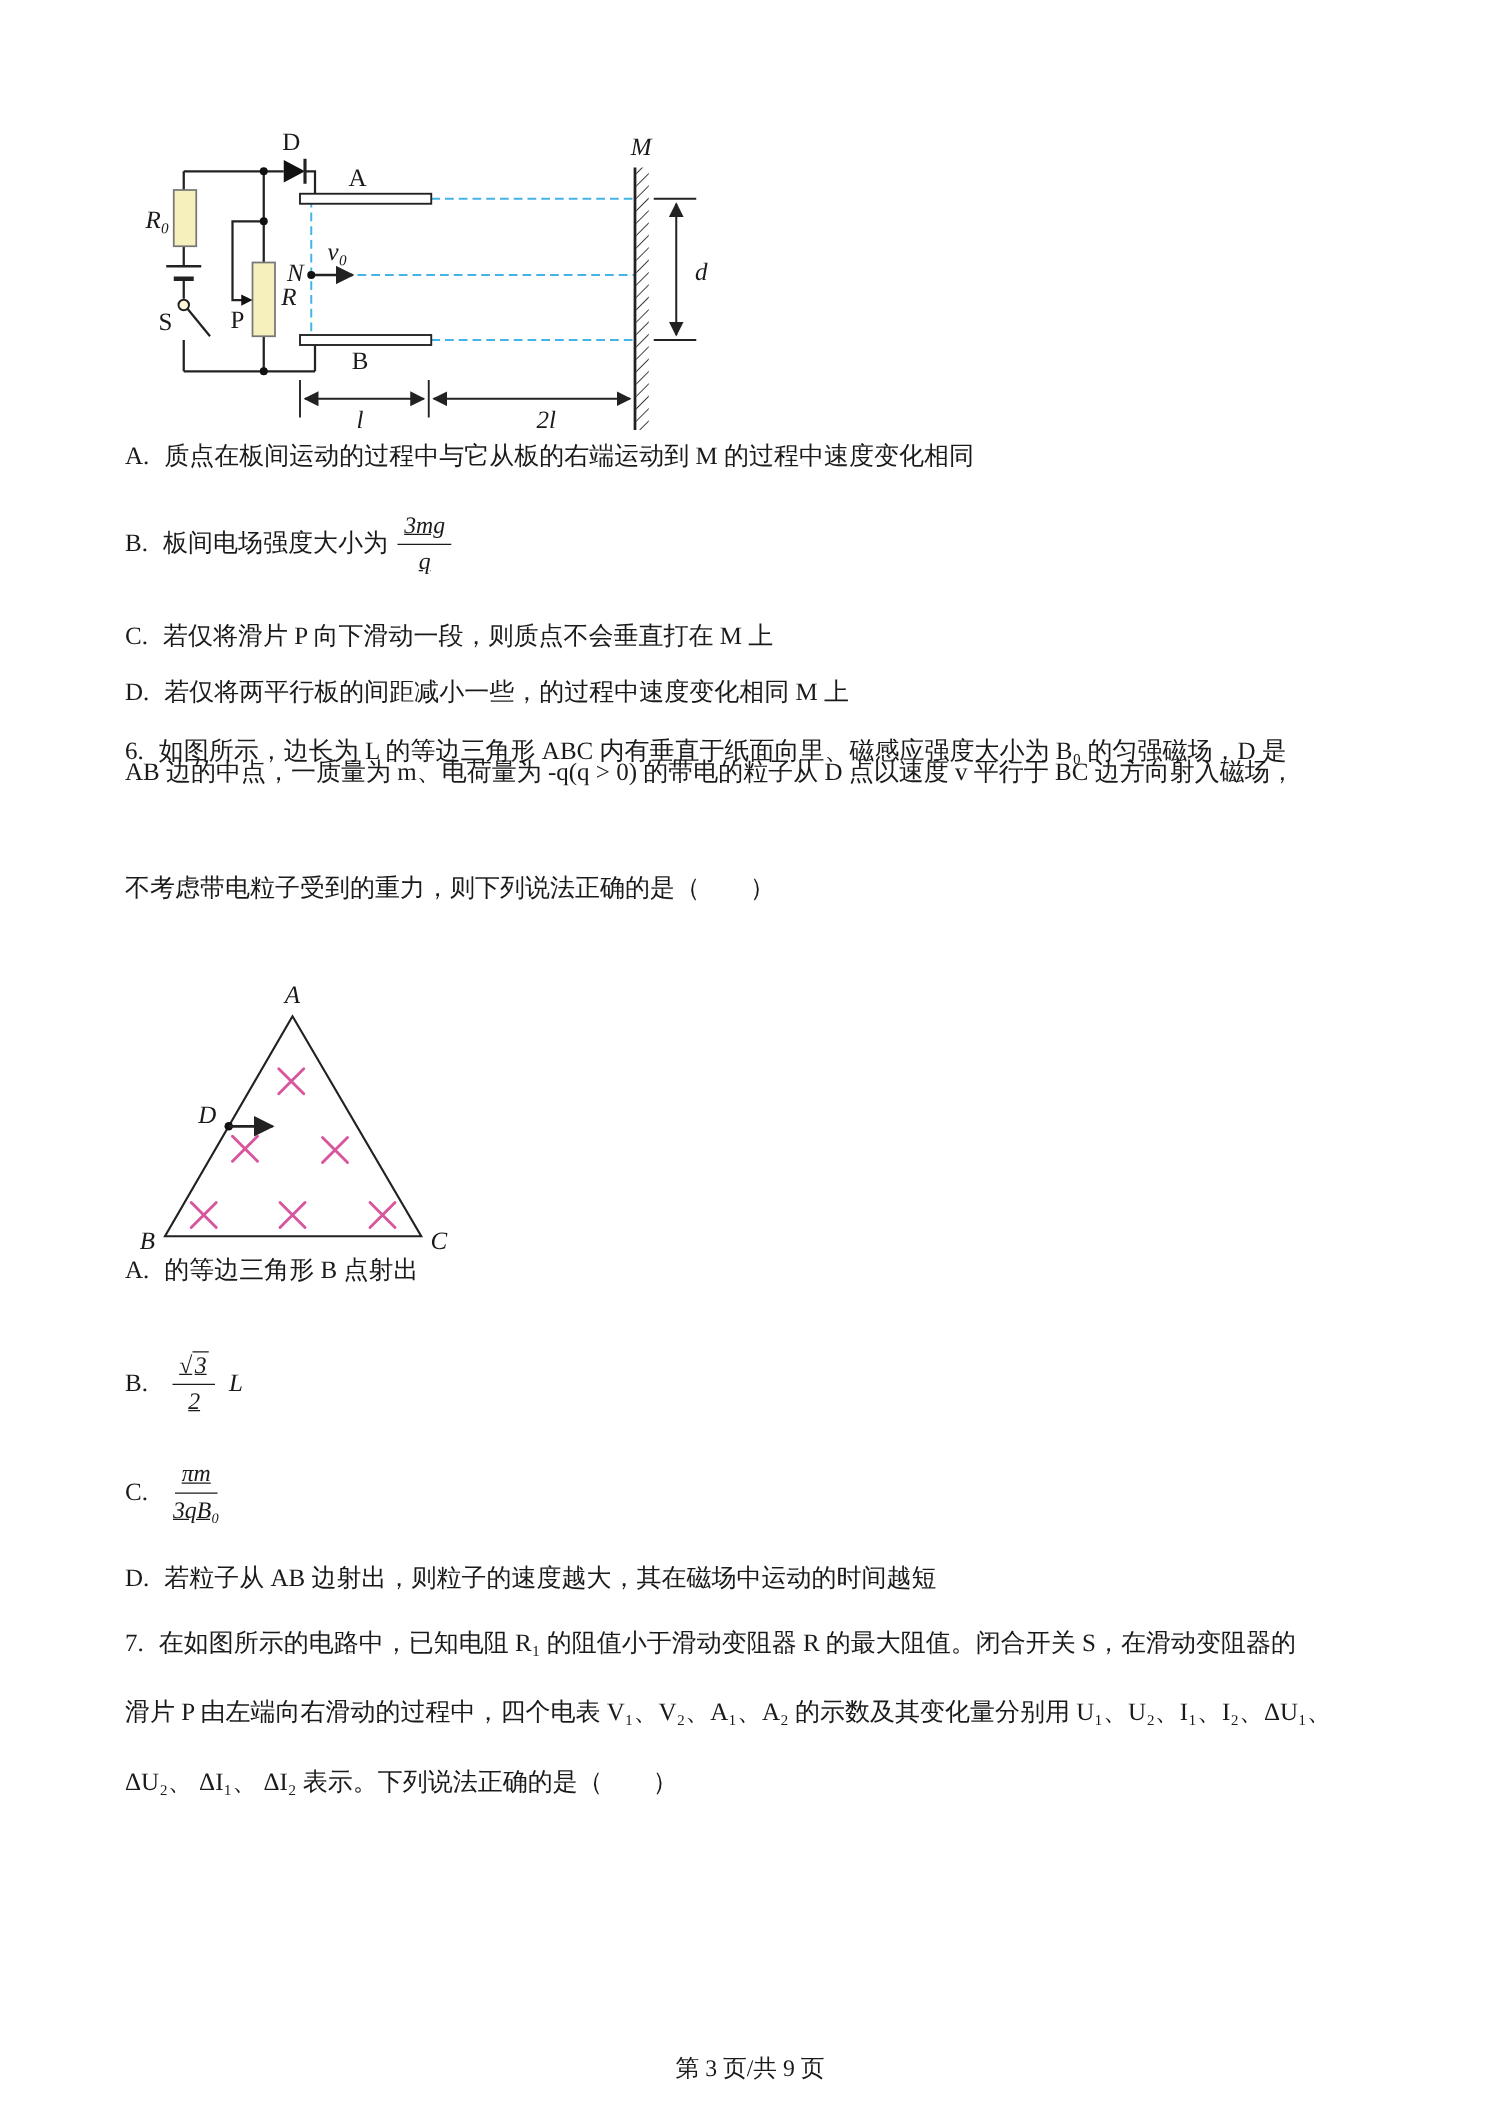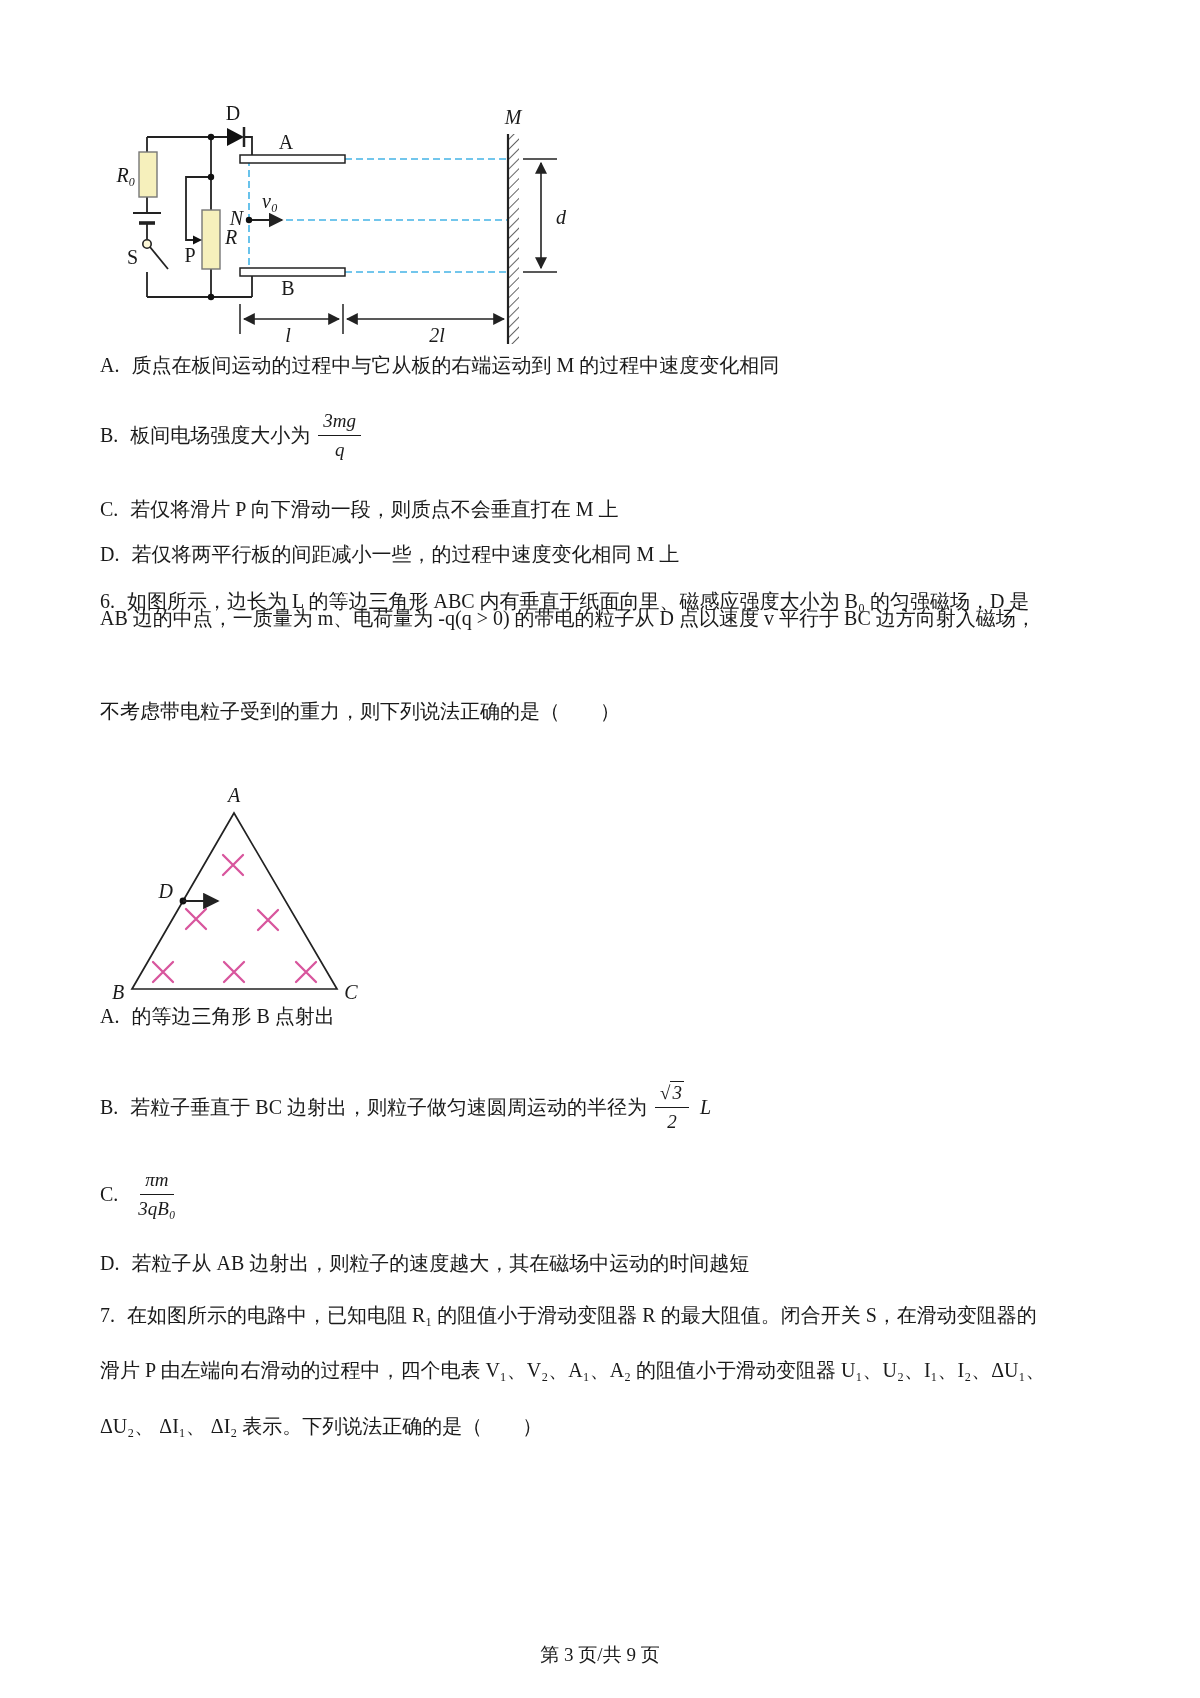--- a/index.html
+++ b/index.html
@@ -5,21 +5,21 @@
   html,body { margin:0; padding:0; }
   body {
     width:1200px; height:1698px; background:#ffffff; position:relative;
     font-family:"Liberation Serif","DejaVu Serif",serif; color:#1a1a1a;
     overflow:hidden;
   }
   .fig { position:absolute; }
   .line { position:absolute; left:100px; white-space:nowrap; font-size:20px; line-height:1.3; }
   .row { display:flex; align-items:center; }
   .lab { margin-right:12px; }
-  .frac { display:inline-flex; flex-direction:column; align-items:center; margin:0 8px; font-size:19px; line-height:1.15; font-style:italic; }
+  .frac { display:inline-flex; flex-direction:column; align-items:center; margin:0 8px; font-size:19px; line-height:1.15; font-style:italic;text-decoration:underline; }
   .frac .num { border-bottom:1.6px solid #1a1a1a; padding:0 5px 3px; }
   .frac .den { padding-top:3px; }
   .rad-sym { font-style:normal; }
   .radicand { border-top:1.6px solid #1a1a1a; padding:0 2px; }
   .suffix-var { font-style:italic; margin-left:3px; }
   .footer { position:absolute; left:0; right:0; text-align:center; font-size:19px; }
   svg text { font-family:"Liberation Serif","DejaVu Serif",serif; font-size:20px; fill:#1a1a1a; }
   svg text.it { font-style:italic; }
 </style>
 </head>
@@ -173,21 +173,20 @@
   <text x="266" y="227" text-anchor="middle" class="it">C</text>
   <text x="88" y="126" text-anchor="end" class="it">D</text>
 </svg>
 
 <div class="line" style="top:1003px">
   <span class="lab">A.</span><span>的等边三角形 B 点射出</span>
 </div>
 
 <div class="line row" style="top:1072px; height:70px;">
   <span class="lab">B.</span>
-  <span>若粒子垂直于 BC 边射出，则粒子做匀速圆周运动的半径为</span>
   <span class="frac">
     <span class="num"><span class="rad-sym">√</span><span class="radicand">3</span></span>
     <span class="den">2</span>
   </span>
   <span class="suffix-var">L</span>
 </div>
 
 <div class="line row" style="top:1160px; height:68px;">
   <span class="lab">C.</span>
   <span class="frac">
@@ -197,19 +196,19 @@
 </div>
 
 <div class="line" style="top:1250px">
   <span class="lab">D.</span><span>若粒子从 AB 边射出，则粒子的速度越大，其在磁场中运动的时间越短</span>
 </div>
 
 <div class="line" style="top:1302px">
   <span class="lab">7.</span><span>在如图所示的电路中，已知电阻 R₁ 的阻值小于滑动变阻器 R 的最大阻值。闭合开关 S，在滑动变阻器的</span>
 </div>
 <div class="line" style="top:1357px">
-  <span>滑片 P 由左端向右滑动的过程中，四个电表 V₁、V₂、A₁、A₂ 的阻值小于滑动变阻器 U₁、U₂、I₁、I₂、ΔU₁、</span>
+  <span>滑片 P 由左端向右滑动的过程中，四个电表 V₁、V₂、A₁、A₂ 的示数及其变化量分别用 U₁、U₂、I₁、I₂、ΔU₁、</span>
 </div>
 <div class="line" style="top:1413px">
   <span>ΔU₂、 ΔI₁、 ΔI₂ 表示。下列说法正确的是（　　）</span>
 </div>
 
 <div class="footer" style="top:1642px">第 3 页/共 9 页</div>
 
 </body></html>

